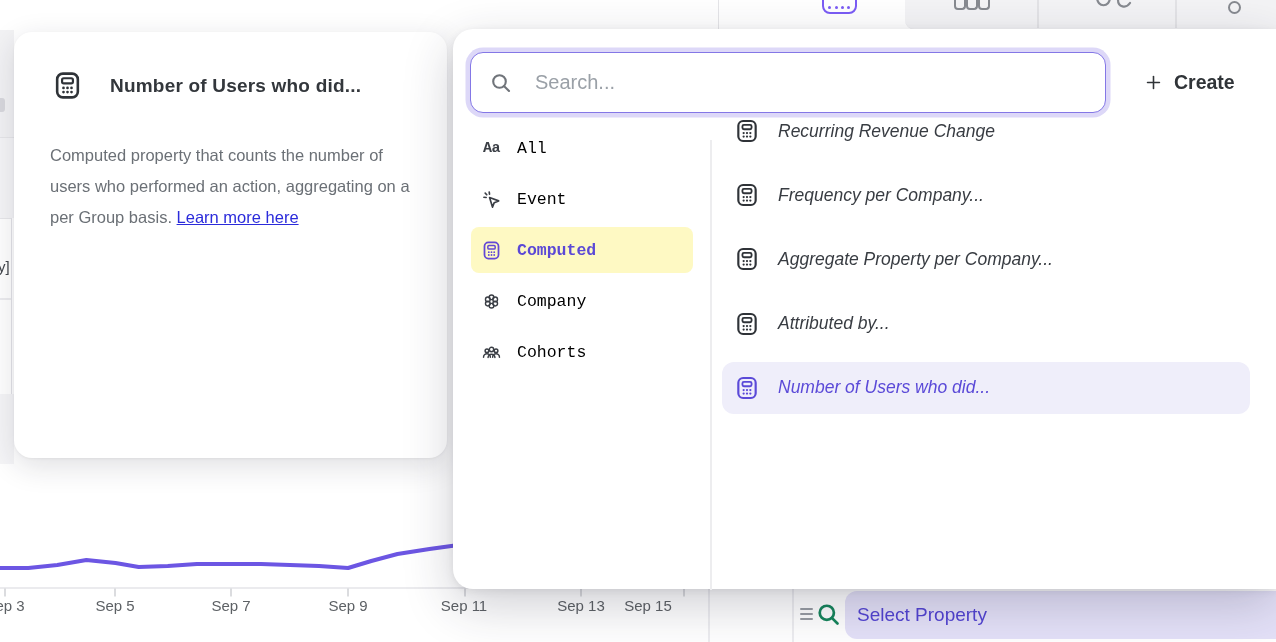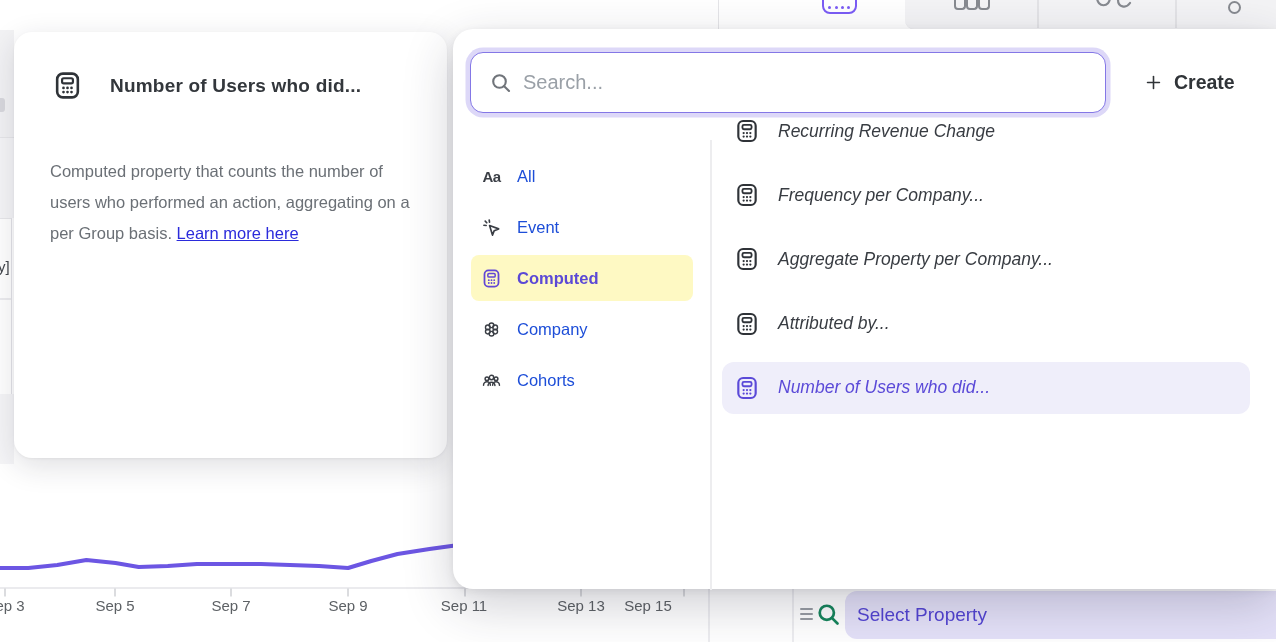--- a/index.html
+++ b/index.html
@@ -42,41 +42,41 @@
   .footer-search{left:815px;top:601px;width:27px;height:27px;color:#15855b;z-index:3;cursor:pointer;}
   .select-pill{left:845px;top:591px;width:431px;height:48px;background:#e4e1f8;border-radius:12px 0 0 12px;z-index:3;display:flex;align-items:center;cursor:pointer;}
   .select-pill span{margin-left:12px;font-size:19px;font-weight:500;color:#5243d2;}
 
   
   .tooltip-card{left:14px;top:32px;width:433px;height:426px;background:#fff;border-radius:18px;
     box-shadow:0 8px 30px rgba(30,30,50,.14), 0 1px 3px rgba(0,0,0,.05);z-index:5;}
   .tooltip-head{position:absolute;left:38px;top:38px;display:flex;align-items:center;}
   .tooltip-head .ticon{width:31px;height:31px;color:#2f3338;}
   .tooltip-title{margin-left:27px;font-size:19px;font-weight:700;color:#33373c;letter-spacing:.2px;}
-  .tooltip-desc{position:absolute;left:36px;top:124px;width:362px;font-size:16.5px;line-height:31px;color:#6b7076;}
+  .tooltip-desc{position:absolute;left:36px;top:108px;width:362px;font-size:16.5px;line-height:31px;color:#6b7076;}
   .tooltip-desc a{color:#2b2bdb;text-decoration:underline;cursor:pointer;}
 
   
   .panel{left:453px;top:29px;width:823px;height:560px;background:#fff;border-radius:20px 0 0 20px;
     box-shadow:0 16px 50px rgba(35,35,60,.22), 0 2px 8px rgba(0,0,0,.08);z-index:6;}
   .search-field{position:absolute;left:17px;top:23px;width:634px;height:59px;background:#fff;
     border:1.6px solid #8477e6;border-radius:13px;box-shadow:0 0 0 4.5px #ddd8f8;display:flex;align-items:center;}
   .search-field .sicon{width:24px;height:24px;margin-left:18px;color:#70747a;flex:none;}
-  .search-field input{border:none;outline:none;background:transparent;margin-left:8px;flex:1;
+  .search-field input{border:none;outline:none;background:transparent;margin-left:20px;flex:1;
     font-family:"Liberation Sans",sans-serif;font-size:20px;color:#33373c;}
   .search-field input::placeholder{color:#9aa0a7;}
   .create-btn{position:absolute;left:680px;top:36px;height:34px;display:flex;align-items:center;cursor:pointer;}
   .create-btn .picon{width:19px;height:19px;color:#303438;}
   .create-btn span{margin-left:11px;font-size:19.5px;font-weight:700;color:#303438;}
 
-  .cat-col{position:absolute;left:18px;top:124px;width:240px;}
+  .cat-col{position:absolute;left:18px;top:96px;width:240px;font-family:Liberation Mono, monospace;}
   .cat-row{position:relative;height:46px;margin-bottom:5px;display:flex;align-items:center;border-radius:10px;cursor:pointer;}
   .cat-row .cicon{width:21px;height:21px;margin-left:10px;color:#3a3e45;display:flex;align-items:center;justify-content:center;flex:none;}
   .cat-row .aa{font-size:15px;font-weight:700;color:#3a3e45;letter-spacing:-.5px;}
-  .cat-row span.lbl{margin-left:15px;font-size:16.5px;font-weight:500;color:#1d4ed8;}
+  .cat-row span.lbl{margin-left:15px;font-size:16.5px;font-weight:500;color:#000000;}
   .cat-row.selected{background:#fef9c3;width:222px;border-radius:8px;}
   .cat-row.selected .cicon{color:#6247d6;}
   .cat-row.selected span.lbl{color:#5b49d6;font-weight:600;}
 
   .v-divider{position:absolute;left:257px;top:111px;width:1.5px;height:450px;background:#ededef;}
 
   .result-col{position:absolute;left:269px;top:76px;width:528px;}
   .result-row{position:relative;height:52px;margin-bottom:12.2px;display:flex;align-items:center;border-radius:12px;cursor:pointer;font-style:italic;}
   .result-row .ricon{width:26px;height:26px;margin-left:12px;color:#2f3338;flex:none;}
   .result-row span.lbl{margin-left:18px;font-size:17.5px;font-weight:500;color:#383c42;}

